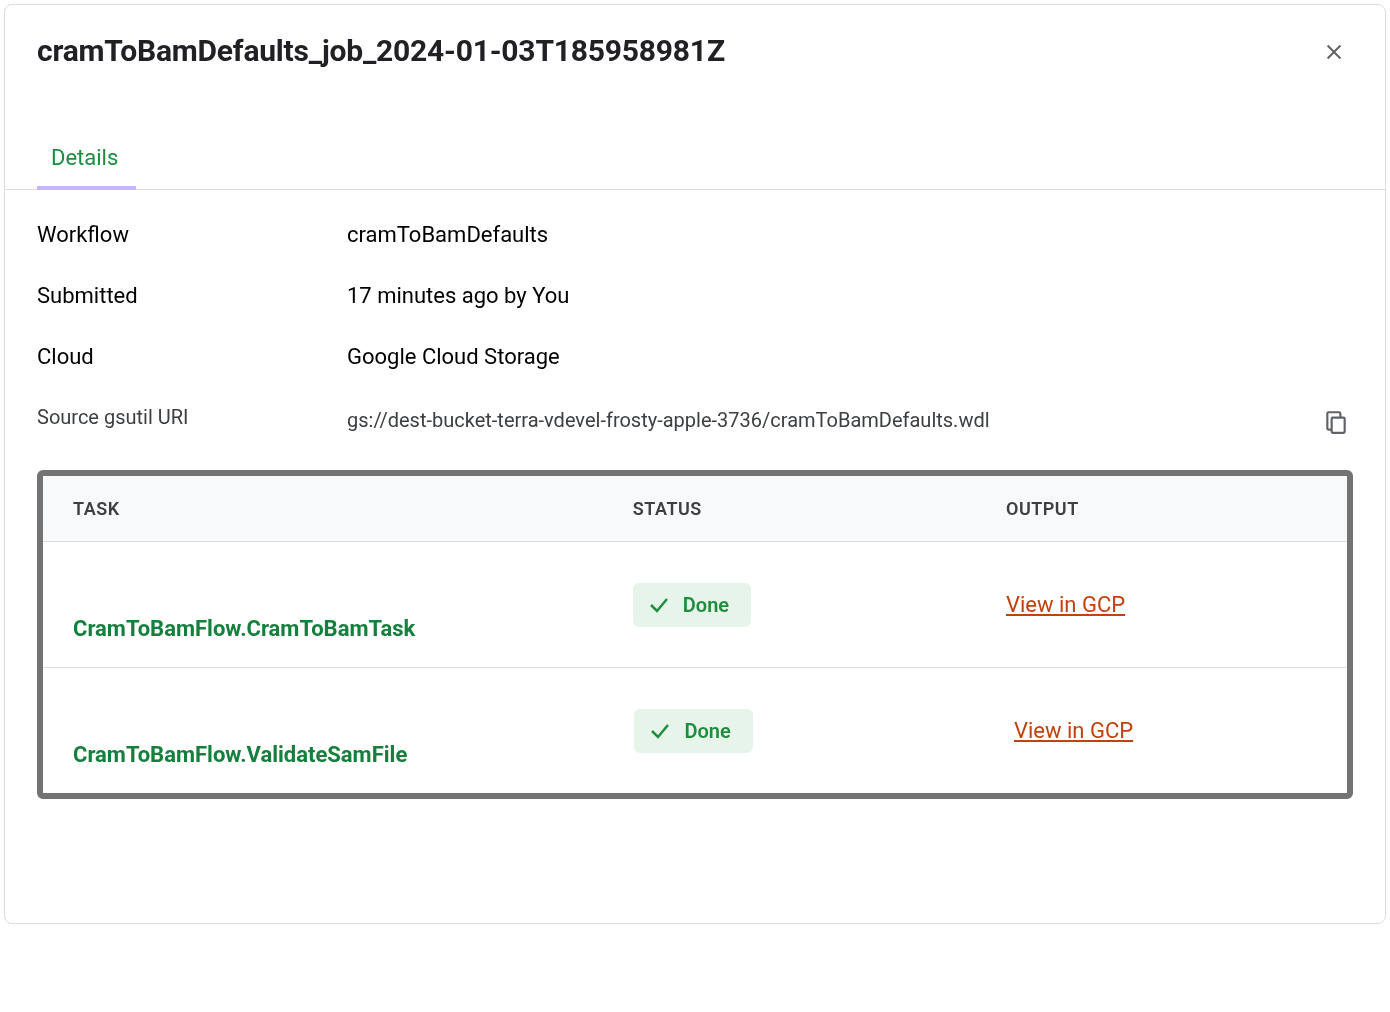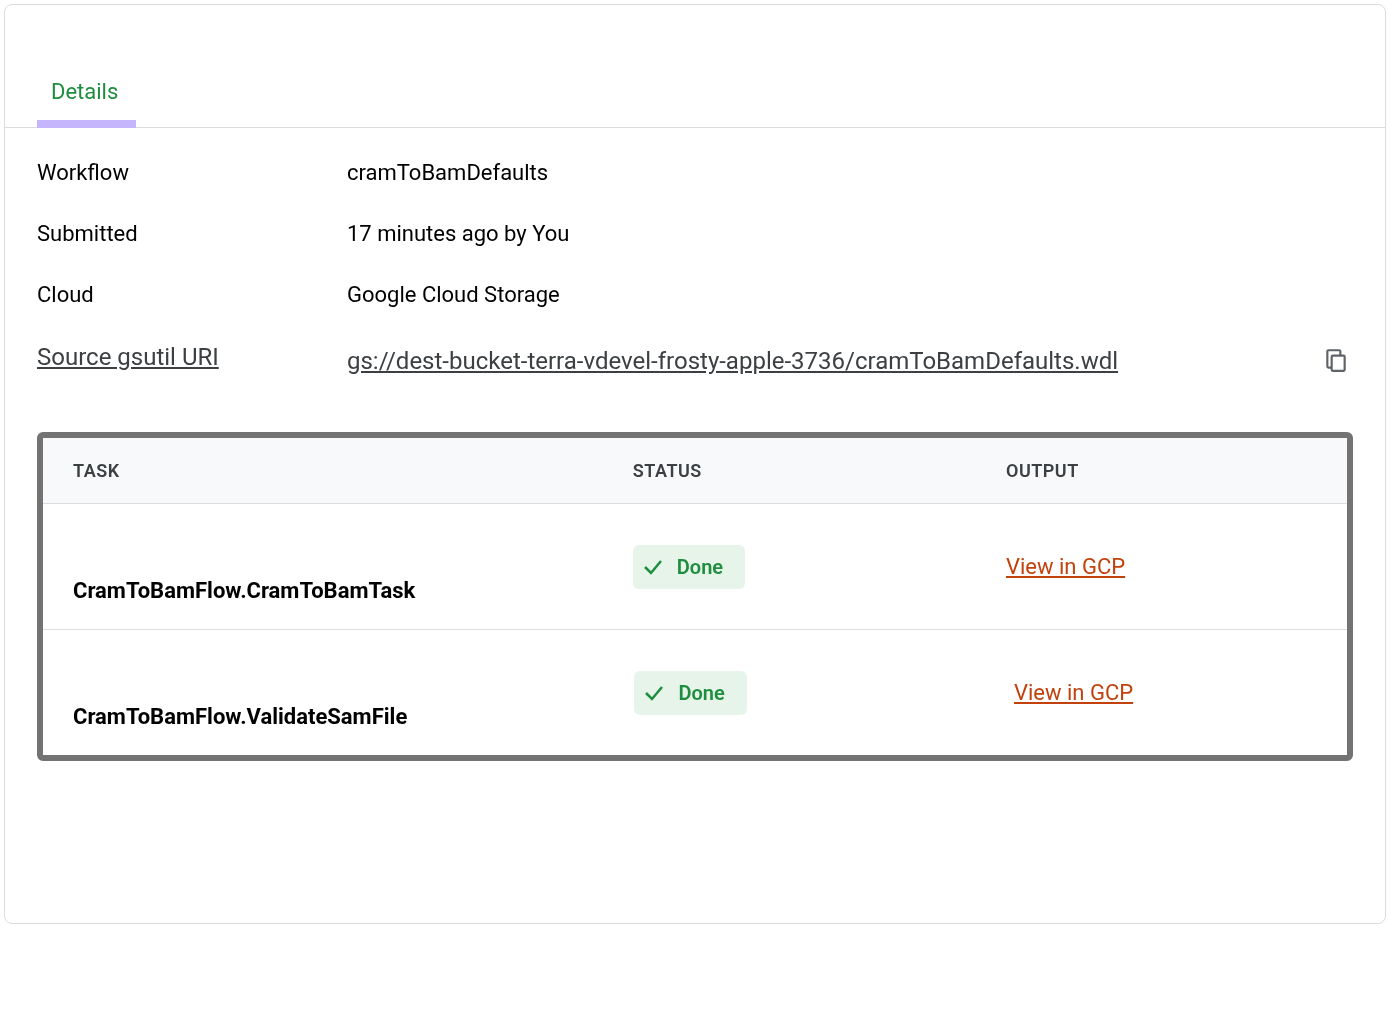--- a/index.html
+++ b/index.html
@@ -51,21 +51,21 @@
   .tabs {
     margin-top: 60px;
     border-bottom: 1px solid #dadce0;
     padding: 0 32px;
   }
   .tab {
     display: inline-block;
     padding: 14px 18px 16px 14px;
     font-size: 22px;
     color: #1e8e3e;
-    border-bottom: 8px solid #c4b5fd;
+    border-bottom: 4px solid #c4b5fd;
     cursor: pointer;
     font-weight: 400;
     margin-bottom: -1px;
   }
   .details-body {
     padding: 32px 32px 32px 32px;
   }
   .detail-row {
     display: flex;
     align-items: flex-start;
@@ -79,23 +79,22 @@
     font-weight: 400;
   }
   .detail-value {
     flex: 1;
     font-weight: 400;
     word-break: break-word;
   }
   .uri-row {
     display: flex;
     align-items: flex-start;
-    margin-bottom: 52px;
-    font-size: 24px;
-    text-decoration: underline;
+    margin-bottom: 28px;
+    font-size: 20px;
   }
   .uri-value {
     flex: 1;
     max-width: 830px;
     line-height: 1.55;
   }
   .copy-btn {
     background: none;
     border: none;
     cursor: pointer;
@@ -138,29 +137,29 @@
     padding: 26px 30px;
     border-bottom: 1px solid #dadce0;
     font-size: 22px;
   }
   .task-row:last-child {
     border-bottom: none;
     gap: 16px;
   }
   .task-name {
     font-weight: 700;
-    color: #000000;
+    color: #15803d;
     margin-top: 48px;
   }
   .status-badge {
     display: inline-flex;
     gap: 12px;
     background: #e6f4ea;
     color: #1e8e3e;
-    padding: 10px 22px 10px 8px;
+    padding: 10px 22px 10px 14px;
     border-radius: 6px;
     font-weight: 600;
     font-size: 20px;
   }
   .status-badge svg {
     width: 24px;
     height: 24px;
   }
   .output-link {
     color: #c2410c;
@@ -168,20 +167,29 @@
     font-weight: 400;
     cursor: pointer;
     font-size: 22px;
   }
 </style>
 </head>
 <body>
 
 <div class="panel">
 
+  <div class="header">
+    <h1 class="title">cramToBamDefaults_job_2024-01-03T185958981Z</h1>
+    <button class="close-btn">
+      <svg viewBox="0 0 24 24" fill="none" stroke="currentColor" stroke-width="2.2">
+        <line x1="5" y1="5" x2="19" y2="19"></line>
+        <line x1="19" y1="5" x2="5" y2="19"></line>
+      </svg>
+    </button>
+  </div>
 
   <div class="tabs">
     <div class="tab">Details</div>
   </div>
 
   <div class="details-body">
 
     <div class="detail-row">
       <div class="detail-label">Workflow</div>
       <div class="detail-value">cramToBamDefaults</div>

